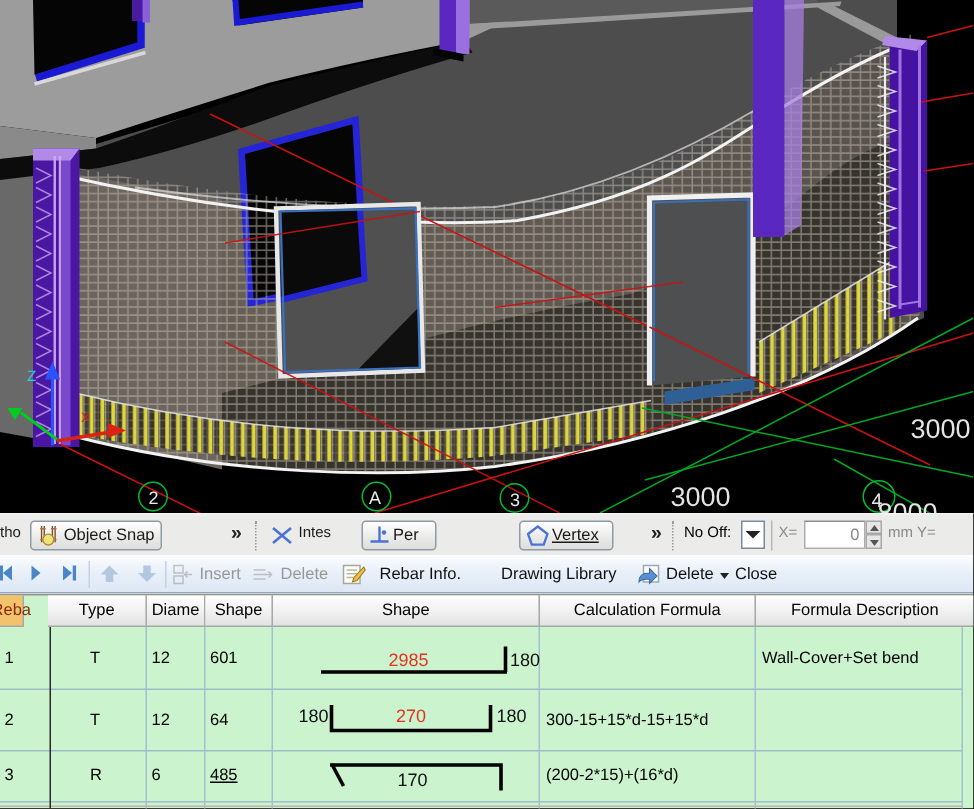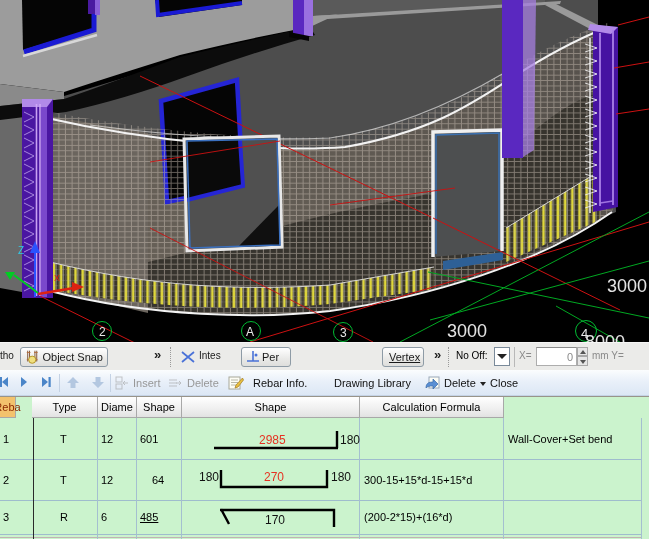--- a/index.html
+++ b/index.html
@@ -170,21 +170,21 @@
   <svg width="16" height="16" viewBox="0 0 16 16" style="position:absolute;left:180px;top:6px;">
     <path d="M2,3 L14,13 M14,3 L2,13" stroke="#4a72d8" stroke-width="1.7"></path>
   </svg>
   <div class="t1txt" style="left:199px;">Intes</div>
   <div class="btn1" style="left:241px; width:50px;">
     <svg width="14" height="14" viewBox="0 0 14 14" style="margin-right:2px;">
       <path d="M7,1 L7,11 M1,11 L13,11" stroke="#4a72d8" stroke-width="1.6"></path>
       <circle cx="10" cy="5" r="1.5" fill="#4a72d8"></circle>
     </svg>
     Per</div>
-  <div class="btn1" style="left:382px; width:42px;text-decoration:underline;">
+  <div class="btn1" style="left:346px; width:63px;text-decoration:underline;">
     <svg width="15" height="14" viewBox="0 0 15 14" style="margin-right:2px;">
       <path d="M7.5,1 L14,6 L11.5,13 L3.5,13 L1,6 Z" fill="none" stroke="#4a72d8" stroke-width="1.5"></path>
     </svg>
     Vertex</div>
   <div class="chev" style="left:434px;">»</div>
   <div class="vsep" style="left:448px;"></div>
   <div class="t1txt" style="left:456px; color:#000;">No Off:</div>
   <div style="position:absolute; left:494px; top:4px; width:16px; height:19px; background:#fff; border:1px solid #7a8a9a;">
     <div style="position:absolute; left:2px; top:6px; width:0; height:0; border-left:5px solid transparent; border-right:5px solid transparent; border-top:5px solid #222;"></div>
   </div>
@@ -241,20 +241,21 @@
   <div class="t2txt" style="left:490px;">Close</div>
 </div>
 
 <div id="tbl">
   <div class="hd" style="left:0; width:16px; background:#f3c26d; color:#8b2a00;">Reba</div>
   <div class="hd" style="left:32px; width:66px;">Type</div>
   <div class="hd" style="left:98px; width:39px;">Diame</div>
   <div class="hd" style="left:137px; width:45px;">Shape</div>
   <div class="hd" style="left:182px; width:178px;">Shape</div>
   <div class="hd" style="left:360px; width:144px;">Calculation Formula</div>
+  <div class="hd" style="left:504px; width:145px; border-right:none;">Formula Description</div>
 
   <div class="rowline" style="top:62px;"></div>
   <div class="rowline" style="top:103px;"></div>
   <div class="rowline" style="top:137px;"></div>
   <div class="rowline" style="top:140px; background:#c2b2b2;"></div>
   <div class="colline" style="left:33px; background:#2a2a2a;"></div>
   <div class="colline" style="left:97px;"></div>
   <div class="colline" style="left:136px;"></div>
   <div class="colline" style="left:181px;"></div>
   <div class="colline" style="left:359px;"></div>
@@ -263,21 +264,21 @@
 
   <div class="cell" style="left:3px; top:21px; height:41px;">1</div>
   <div class="cell" style="left:60px; top:21px; height:41px;">T</div>
   <div class="cell" style="left:101px; top:21px; height:41px;">12</div>
   <div class="cell" style="left:140px; top:21px; height:41px;">601</div>
   <div class="cell" style="left:508px; top:21px; height:41px;">Wall-Cover+Set bend</div>
 
   <div class="cell" style="left:3px; top:63px; height:39px;">2</div>
   <div class="cell" style="left:60px; top:63px; height:39px;">T</div>
   <div class="cell" style="left:101px; top:63px; height:39px;">12</div>
-  <div class="cell" style="left:152px; top:63px; height:39px;">64</div>
+  <div class="cell" style="left:140px; top:63px; height:39px;">64</div>
   <div class="cell" style="left:364px; top:63px; height:39px;">300-15+15*d-15+15*d</div>
 
   <div class="cell" style="left:3px; top:103px; height:34px;">3</div>
   <div class="cell" style="left:60px; top:103px; height:34px;">R</div>
   <div class="cell" style="left:101px; top:103px; height:34px;">6</div>
   <div class="cell" style="left:140px; top:103px; height:34px;text-decoration:underline;">485</div>
   <div class="cell" style="left:364px; top:103px; height:34px;">(200-2*15)+(16*d)</div>
 
   <svg class="shp" style="left:182px; top:21px;" width="178" height="41" viewBox="0 0 178 41">
     <path d="M32,30 L156,30 M155,30 L155,13" stroke="#000" stroke-width="2.4" fill="none"></path>

